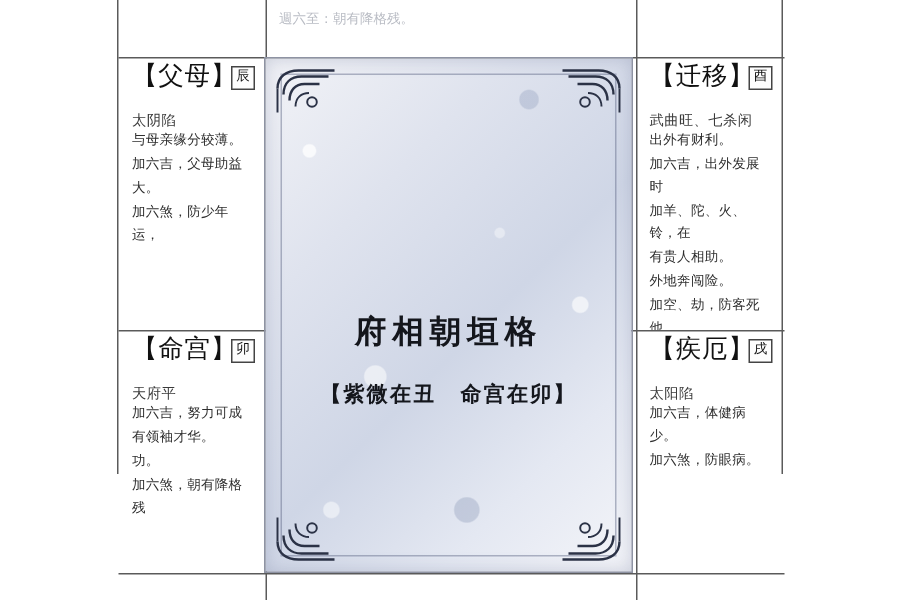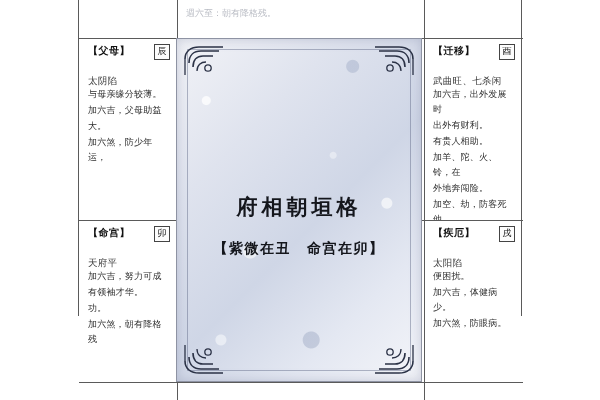--- a/index.html
+++ b/index.html
@@ -44,22 +44,22 @@
   }
 
   
   .cell {
     position: absolute;
     box-sizing: border-box;
     padding: 6px 7px 4px 9px;
     overflow: hidden;
   }
   .cell-title {
-    font-size: 10px;
-    font-weight: bold;
+    font-size: 17px;
+    font-weight: normal;
     color: #111;
     letter-spacing: 0.5px;
     line-height: 14px;
   }
   .cell-star {
     font-size: 9.5px;
     color: #3b3b3b;
     margin-top: 17px;
     line-height: 12px;
     letter-spacing: 0.3px;
@@ -140,21 +140,21 @@
   .corner svg { display: block; }
   .corner.tl { left: 6px;  top: 6px; }
   .corner.tr { right: 6px; top: 6px; transform: scaleX(-1); }
   .corner.bl { left: 6px;  bottom: 6px; transform: scaleY(-1); }
   .corner.br { right: 6px; bottom: 6px; transform: scale(-1,-1); }
 
   .center-text {
     position: absolute;
     left: 0;
     right: 0;
-    top: 154px;
+    top: 168px;
     text-align: center;
   }
   .pattern-name {
     font-size: 21px;
     font-weight: bold;
     color: #14161c;
     letter-spacing: 4px;
   }
   .pattern-sub {
     margin-top: 19px;
@@ -208,24 +208,24 @@
         <p>大。</p>
         <p>加六煞，防少年运，</p>
       </div>
     </div>
 
     <div class="cell" style="left:345px;top:38px;width:98px;height:182px;">
       <div class="branch">酉</div>
       <div class="cell-title">【迁移】</div>
       <div class="cell-star">武曲旺、七杀闲</div>
       <div class="cell-body">
+        <p>出外有财利。</p>
         <p>加六吉，出外发展时</p>
-        <p>出外有财利。</p>
+        <p>加羊、陀、火、铃，在</p>
         <p>有贵人相助。</p>
-        <p>加羊、陀、火、铃，在</p>
         <p>外地奔闯险。</p>
         <p>加空、劫，防客死他</p>
       </div>
     </div>
 
     <div class="cell" style="left:0;top:220px;width:98px;height:162px;">
       <div class="branch">卯</div>
       <div class="cell-title">【命宫】</div>
       <div class="cell-star">天府平</div>
       <div class="cell-body">
@@ -234,21 +234,20 @@
         <p>功。</p>
         <p>加六煞，朝有降格残</p>
       </div>
     </div>
 
     <div class="cell" style="left:345px;top:220px;width:98px;height:162px;">
       <div class="branch">戌</div>
       <div class="cell-title">【疾厄】</div>
       <div class="cell-star">太阳陷</div>
       <div class="cell-body">
-        <p>便困扰。</p>
         <p>加六吉，体健病少。</p>
         <p>加六煞，防眼病。</p>
       </div>
     </div>
 
   </div>
 
   <div class="center">
     <div class="center-inner"></div>
 

